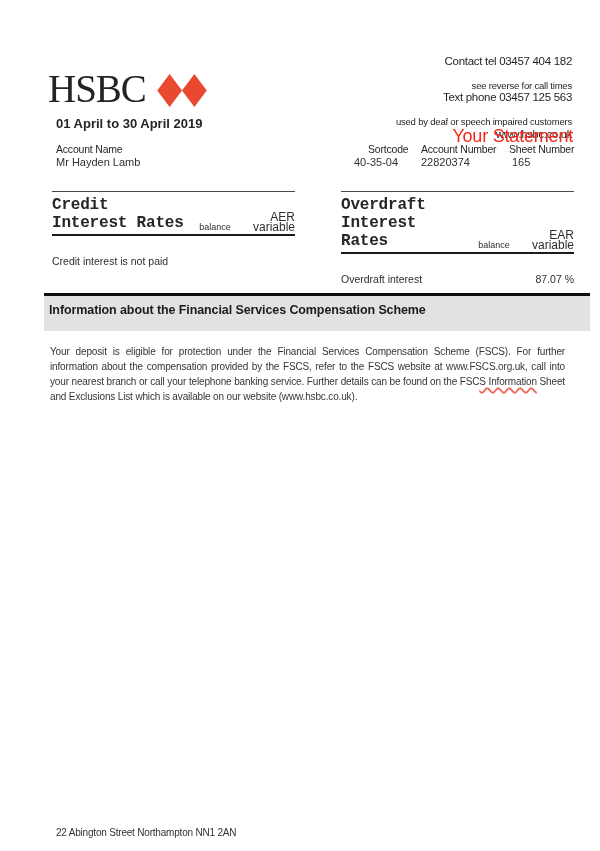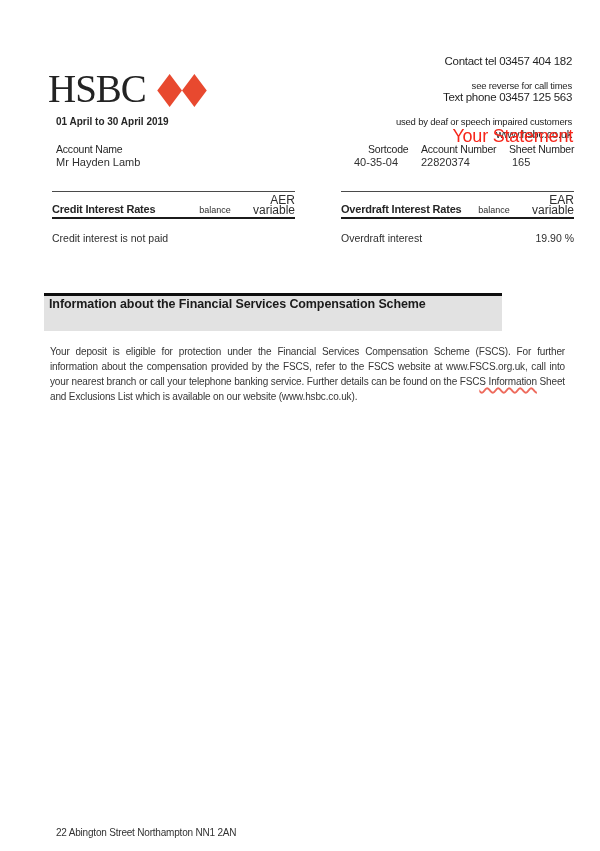--- a/index.html
+++ b/index.html
@@ -24,45 +24,45 @@
     font-family:"Liberation Serif", serif;font-size:39px;line-height:38px;
     letter-spacing:-1px;color:#232323;font-weight:400;
   }
   .hexagon{width:50px;height:33px;display:block;margin-top:3px;}
   
   .contact{position:absolute;right:28px;top:55px;text-align:right;color:#1f1f1f;}
   .c-lg{font-size:11.5px;line-height:12px;letter-spacing:-0.3px;}
   .c-sm{font-size:9.5px;line-height:10px;letter-spacing:-0.2px;margin-top:14px;}
   .c-web{font-size:11px;line-height:12px;margin-top:1px;letter-spacing:-0.2px;}
   
-  .period{position:absolute;left:56px;top:116px;font-size:10px;font-weight:bold;}
+  .period{position:absolute;left:56px;top:116px;font-size:13px;font-weight:bold;}
   .stmt-title{
     position:absolute;right:27px;top:127px;font-size:18px;line-height:19px;
     color:var(--statement_red);letter-spacing:-0.2px;
   }
   .acc-label{position:absolute;top:143px;font-size:10.5px;font-weight:normal;letter-spacing:-0.2px;}
   .acc-value{position:absolute;top:156px;font-size:11px;color:#303030;}
   
   .rates-table{position:absolute;top:191px;}
   .rt-head{
     border-top:1px solid #4a4a4a;border-bottom:2px solid var(--rule_dark);
     display:flex;align-items:flex-end;padding:4px 0 2px 0;min-height:28px;
   }
-  .rt-title{flex:1;font-size:11px;font-weight:bold;letter-spacing:-0.2px;}
+  .rt-title{flex:1;font-size:16px;font-weight:bold;letter-spacing:-0.2px;font-family:Liberation Mono, monospace;}
   .rt-balance{width:60px;font-size:9px;color:#2e2e2e;text-align:center;}
   .rt-rate{width:50px;font-size:12px;color:#2e2e2e;text-align:right;line-height:9.5px;}
-  .rt-row{display:flex;padding-top:13px;font-size:10.5px;color:#2f2f2f;}
+  .rt-row{display:flex;padding-top:19px;font-size:10.5px;color:#2f2f2f;}
   .rt-row .cell-label{flex:1;}
   .rt-row .cell-balance{width:60px;text-align:center;}
   .rt-row .cell-rate{width:50px;text-align:right;}
   
   .fscs-bar{
-    position:absolute;left:44px;top:293px;width:458px;height:38px;
+    position:absolute;left:44px;top:293px;width:546px;height:38px;
     background:var(--section_bg);border-top:3px solid #0e0e0e;
-    padding:1px 0 0 5px;
+    padding:7px 0 0 5px;
   }
   .fscs-bar h2{font-size:12.5px;font-weight:bold;color:#1b1b1b;letter-spacing:-0.1px;}
   .fscs-body{
     position:absolute;left:50px;top:344px;width:515px;
     font-size:10px;line-height:15px;text-align:justify;color:var(--text_gray);
     letter-spacing:-0.15px;
   }
   .spell-mark{
     text-decoration-line:underline;
     text-decoration-style:wavy;
@@ -128,21 +128,21 @@
       <span class="rt-title">Overdraft Interest Rates</span>
       <span class="rt-balance">balance</span>
       <span class="rt-rate">
         <span>EAR</span><br>
         <span>variable</span>
       </span>
     </div>
     <div class="rt-row">
       <span class="cell-label">Overdraft interest</span>
       <span class="cell-balance"></span>
-      <span class="cell-rate">19.90 %</span>
+      <span class="cell-rate">87.07 %</span>
     </div>
   </div>
 
   <div class="fscs-bar">
     <h2>Information about the Financial Services Compensation Scheme</h2>
   </div>
   <p class="fscs-body"><span>Your deposit is eligible for protection under the Financial Services Compensation Scheme (FSCS). For further information about the compensation provided by the FSCS, refer to the FSCS website at www.FSCS.org.uk, call into your nearest branch or call your telephone banking service. Further details can be found on the FSC</span><span class="spell-mark">S Information</span><span> Sheet and Exclusions List which is available on our website (www.hsbc.co.uk).</span></p>
 
   <div class="footer-address">22 Abington Street Northampton NN1 2AN</div>
 

